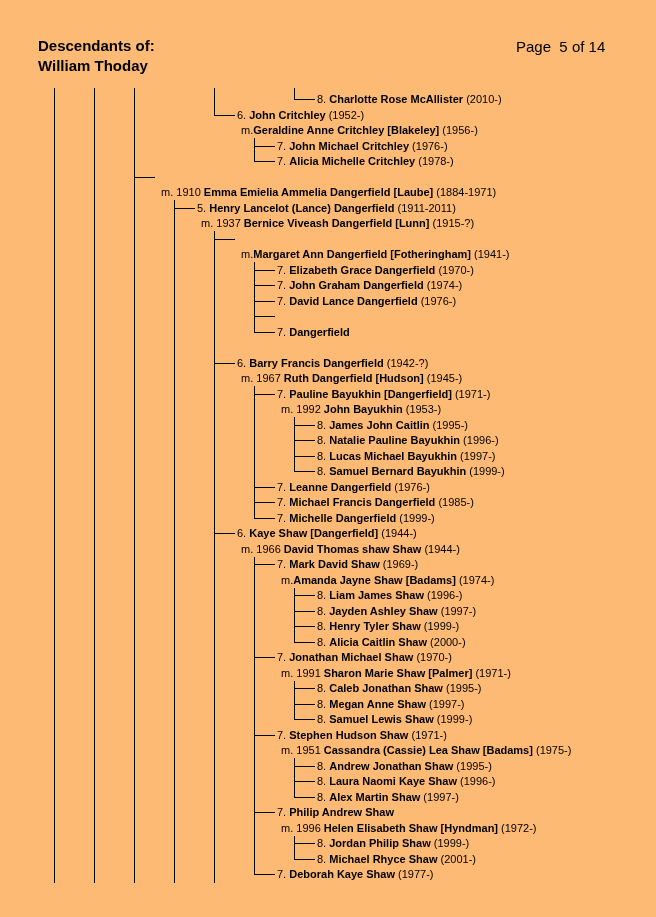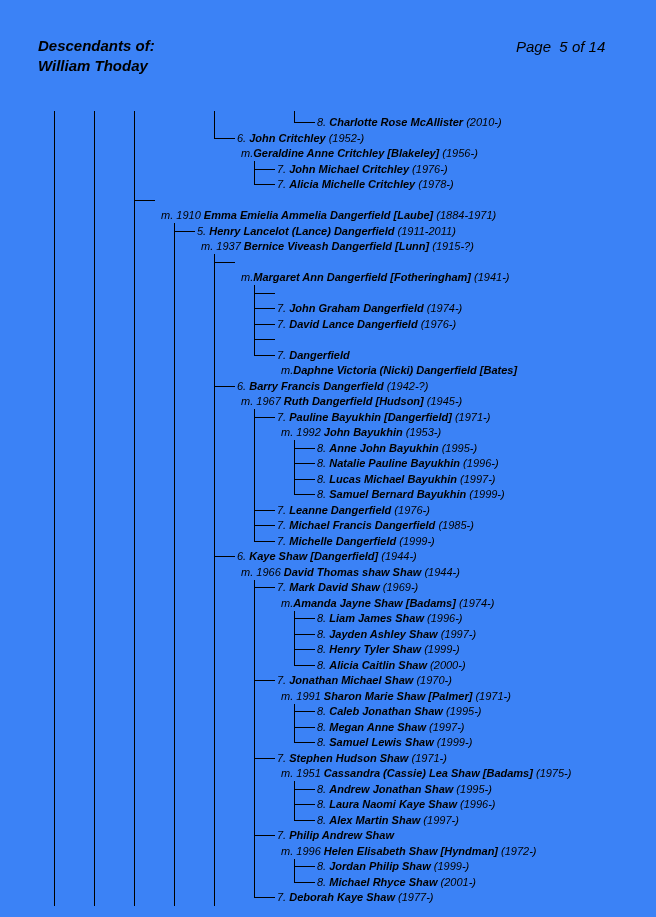--- a/index.html
+++ b/index.html
@@ -1,29 +1,29 @@
 <!DOCTYPE html>
 <html><head>
 <meta charset="utf-8">
 <style>
   html,body{margin:0;padding:0;}
   body{
     width:656px;height:917px;background:#ffffff;overflow:hidden;position:relative;
     font-family:"Liberation Sans",sans-serif;color:#000;
   }
-  .page{position:absolute;inset:0;background:#3b82f6;font-style:italic;}
+  .page{position:absolute;inset:0;background:#fdba74;}
   .title{
     position:absolute;left:38px;top:36px;
     font-size:15px;font-weight:bold;line-height:20px;white-space:pre;
   }
   .pagenum{
     position:absolute;left:516px;top:38px;
     font-size:15px;font-weight:normal;white-space:pre;
   }
-  .tree{position:absolute;inset:0;margin-top:23px;}
+  .tree{position:absolute;inset:0;}
   .vline{position:absolute;width:1px;background:#000;}
   .hline{position:absolute;height:1px;background:#000;}
   .row{
     position:absolute;height:14px;line-height:14px;
     font-size:11px;white-space:pre;color:#000;
   }
   .row .prefix{font-weight:normal;}
   .row .name{font-weight:bold;}
   .row .dates{font-weight:normal;}
 </style>
@@ -45,36 +45,36 @@
       <div class="hline" style="left: 254px; top: 145.5px; width: 21px;"></div>
       <div class="row" style="left: 277px; top: 154px;"><span class="prefix">7. </span><span class="name">Alicia Michelle Critchley</span><span class="dates"> (1978-)</span></div>
       <div class="hline" style="left: 254px; top: 161px; width: 21px;"></div>
       <div class="hline" style="left: 134px; top: 176.5px; width: 21px;"></div>
       <div class="row" style="left: 161px; top: 185px;"><span class="prefix">m. 1910 </span><span class="name">Emma Emielia Ammelia Dangerfield [Laube]</span><span class="dates"> (1884-1971)</span></div>
       <div class="row" style="left: 197px; top: 200.5px;"><span class="prefix">5. </span><span class="name">Henry Lancelot (Lance) Dangerfield</span><span class="dates"> (1911-2011)</span></div>
       <div class="hline" style="left: 174px; top: 207.5px; width: 21px;"></div>
       <div class="row" style="left: 201px; top: 216px;"><span class="prefix">m. 1937 </span><span class="name">Bernice Viveash Dangerfield [Lunn]</span><span class="dates"> (1915-?)</span></div>
       <div class="hline" style="left: 214px; top: 238.5px; width: 21px;"></div>
       <div class="row" style="left: 241px; top: 247px;"><span class="prefix">m.</span><span class="name">Margaret Ann Dangerfield [Fotheringham]</span><span class="dates"> (1941-)</span></div>
+      <div class="row" style="left: 277px; top: 262.5px;"><span class="prefix">7. </span><span class="name">Elizabeth Grace Dangerfield</span><span class="dates"> (1970-)</span></div>
       <div class="hline" style="left: 254px; top: 269.5px; width: 21px;"></div>
       <div class="row" style="left: 277px; top: 278px;"><span class="prefix">7. </span><span class="name">John Graham Dangerfield</span><span class="dates"> (1974-)</span></div>
       <div class="hline" style="left: 254px; top: 285px; width: 21px;"></div>
       <div class="row" style="left: 277px; top: 293.5px;"><span class="prefix">7. </span><span class="name">David Lance Dangerfield</span><span class="dates"> (1976-)</span></div>
       <div class="hline" style="left: 254px; top: 300.5px; width: 21px;"></div>
       <div class="hline" style="left: 254px; top: 316px; width: 21px;"></div>
       <div class="row" style="left: 277px; top: 324.5px;"><span class="prefix">7. </span><span class="name">Dangerfield</span></div>
       <div class="hline" style="left: 254px; top: 331.5px; width: 21px;"></div>
-      <div class="row" style="left: 281px; top: 340px;"><span class="prefix">m.</span><span class="name">Daphne Victoria (Nicki) Dangerfield [Bates]</span></div>
       <div class="row" style="left: 237px; top: 355.5px;"><span class="prefix">6. </span><span class="name">Barry Francis Dangerfield</span><span class="dates"> (1942-?)</span></div>
       <div class="hline" style="left: 214px; top: 362.5px; width: 21px;"></div>
       <div class="row" style="left: 241px; top: 371px;"><span class="prefix">m. 1967 </span><span class="name">Ruth Dangerfield [Hudson]</span><span class="dates"> (1945-)</span></div>
       <div class="row" style="left: 277px; top: 386.5px;"><span class="prefix">7. </span><span class="name">Pauline Bayukhin [Dangerfield]</span><span class="dates"> (1971-)</span></div>
       <div class="hline" style="left: 254px; top: 393.5px; width: 21px;"></div>
       <div class="row" style="left: 281px; top: 402px;"><span class="prefix">m. 1992 </span><span class="name">John Bayukhin</span><span class="dates"> (1953-)</span></div>
-      <div class="row" style="left: 317px; top: 417.5px;"><span class="prefix">8. </span><span class="name">Anne John Bayukhin</span><span class="dates"> (1995-)</span></div>
+      <div class="row" style="left: 317px; top: 417.5px;"><span class="prefix">8. </span><span class="name">James John Caitlin</span><span class="dates"> (1995-)</span></div>
       <div class="hline" style="left: 294px; top: 424.5px; width: 21px;"></div>
       <div class="row" style="left: 317px; top: 433px;"><span class="prefix">8. </span><span class="name">Natalie Pauline Bayukhin</span><span class="dates"> (1996-)</span></div>
       <div class="hline" style="left: 294px; top: 440px; width: 21px;"></div>
       <div class="row" style="left: 317px; top: 448.5px;"><span class="prefix">8. </span><span class="name">Lucas Michael Bayukhin</span><span class="dates"> (1997-)</span></div>
       <div class="hline" style="left: 294px; top: 455.5px; width: 21px;"></div>
       <div class="row" style="left: 317px; top: 464px;"><span class="prefix">8. </span><span class="name">Samuel Bernard Bayukhin</span><span class="dates"> (1999-)</span></div>
       <div class="hline" style="left: 294px; top: 471px; width: 21px;"></div>
       <div class="row" style="left: 277px; top: 479.5px;"><span class="prefix">7. </span><span class="name">Leanne Dangerfield</span><span class="dates"> (1976-)</span></div>
       <div class="hline" style="left: 254px; top: 486.5px; width: 21px;"></div>
       <div class="row" style="left: 277px; top: 495px;"><span class="prefix">7. </span><span class="name">Michael Francis Dangerfield</span><span class="dates"> (1985-)</span></div>

